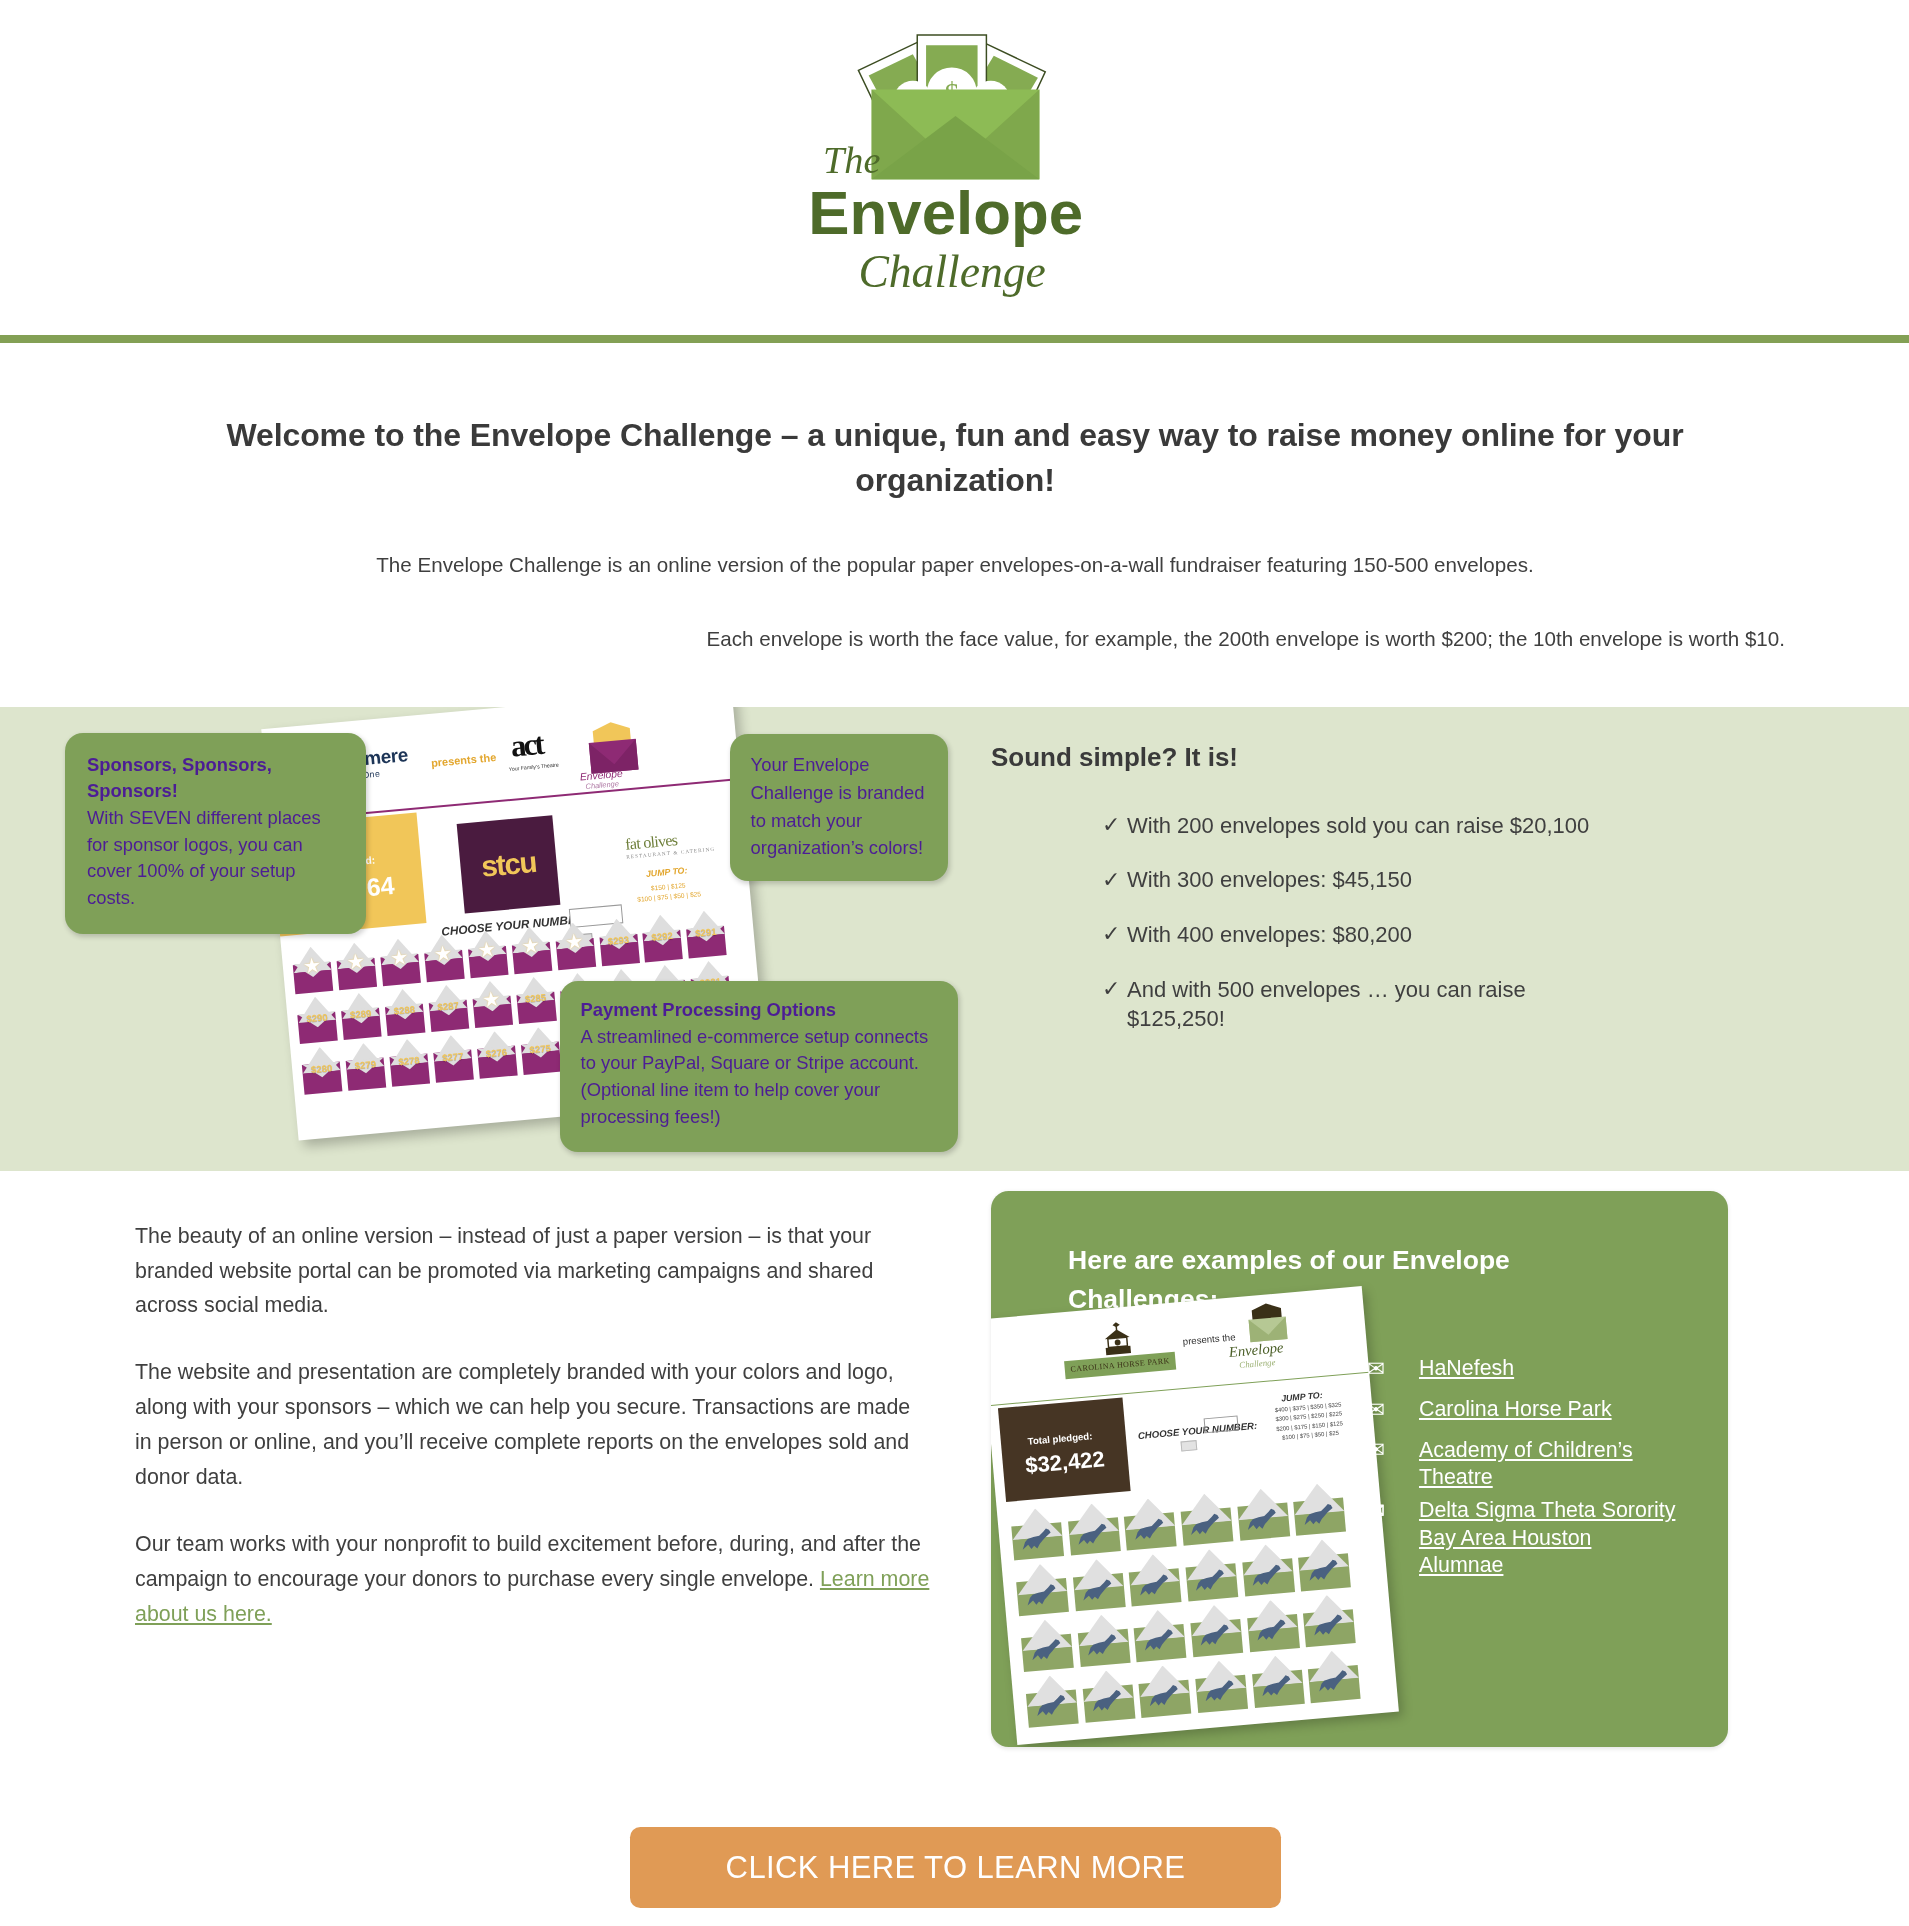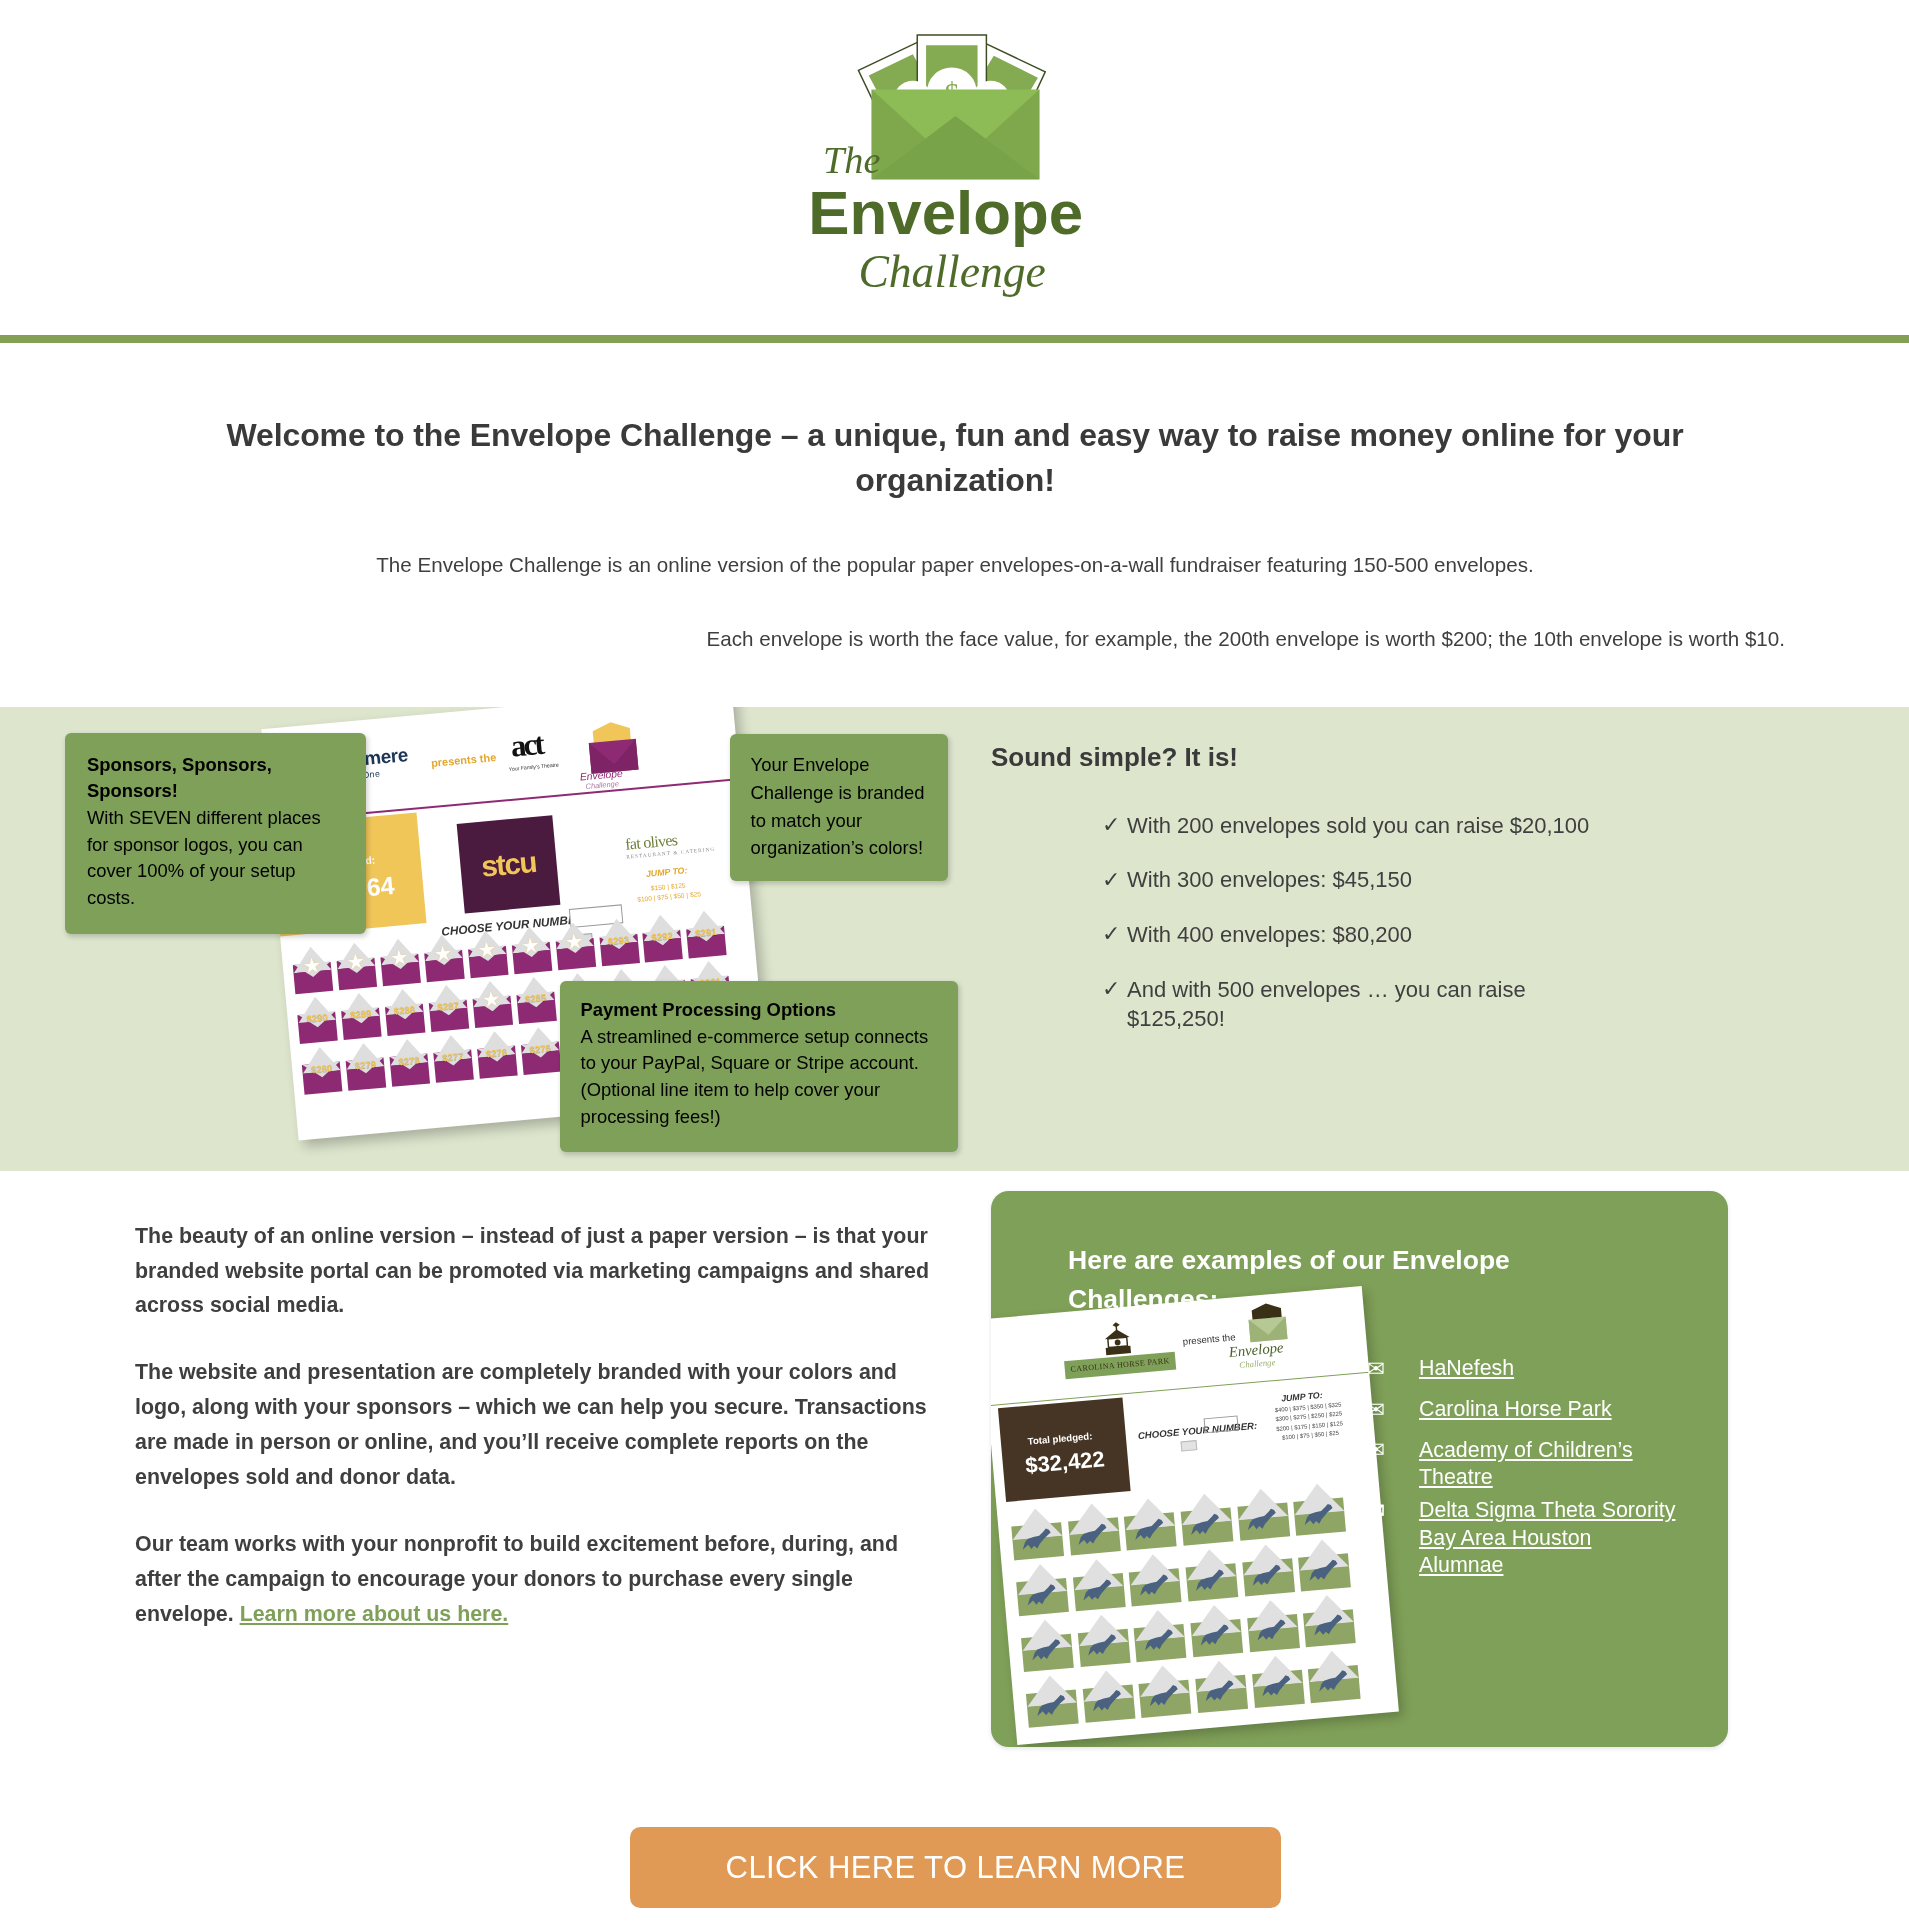--- a/index.html
+++ b/index.html
@@ -130,22 +130,22 @@
     position:absolute; left:0; top:16px; width:38px; height:16px; background:#dedede;
     clip-path: polygon(0 0, 50% 90%, 100% 0);
   }
   .envelope-p .amt { position:absolute; left:0; top:16px; width:38px; text-align:center; font-size:9.6px; font-weight:bold; color:#f1c659; z-index:5; text-shadow:0 0.7px 0.7px rgba(0,0,0,.25);}
   .envelope-p .star { position:absolute; left:9.6px; top:8.8px; font-size:20.6px; color:#fff; z-index:6; line-height:1; text-shadow:0 0 1.5px #f1c659;}
 
   
   .callout {
     position: absolute;
     background: #7fa058;
-    color: #000000;
-    border-radius: 6px;
+    color: #4c1d95;
+    border-radius: 18px;
     box-shadow: 1.5px 2.2px 5.2px rgba(0,0,0,0.18);
     z-index: 20;
   }
   .callout .t { font-weight: bold; }
   .callout p { margin: 0; }
 
   #callout-sponsors {
     left: 65px; top: 26px; width: 301px;
     padding: 19px 22px 22px 22px;
     font-size: 18.4px; line-height: 1.45;
@@ -188,21 +188,21 @@
 
   
   .lower {
     position: relative;
     background: #fff;
     width: 100%;
     height: 604px;
   }
   .lower-text {
     position: absolute; left: 135px; top: 48px; width: 796px;
-    font-size: 21.4px; line-height: 1.63; color: #3f3f3f; font-weight: bold;
+    font-size: 21.4px; line-height: 1.63; color: #3f3f3f;
   }
   .lower-text p { margin: 0 0 32px 0; }
   .lower-text a { color: #7fa058; text-decoration: underline; }
 
   .panel {
     position: absolute; left: 991px; top: 20.6px;
     width: 737px; height: 556px;
     background: #7fa058; border-radius: 17.7px;
     box-shadow: 0 1.5px 4.4px rgba(0,0,0,0.10);
     overflow: hidden;

